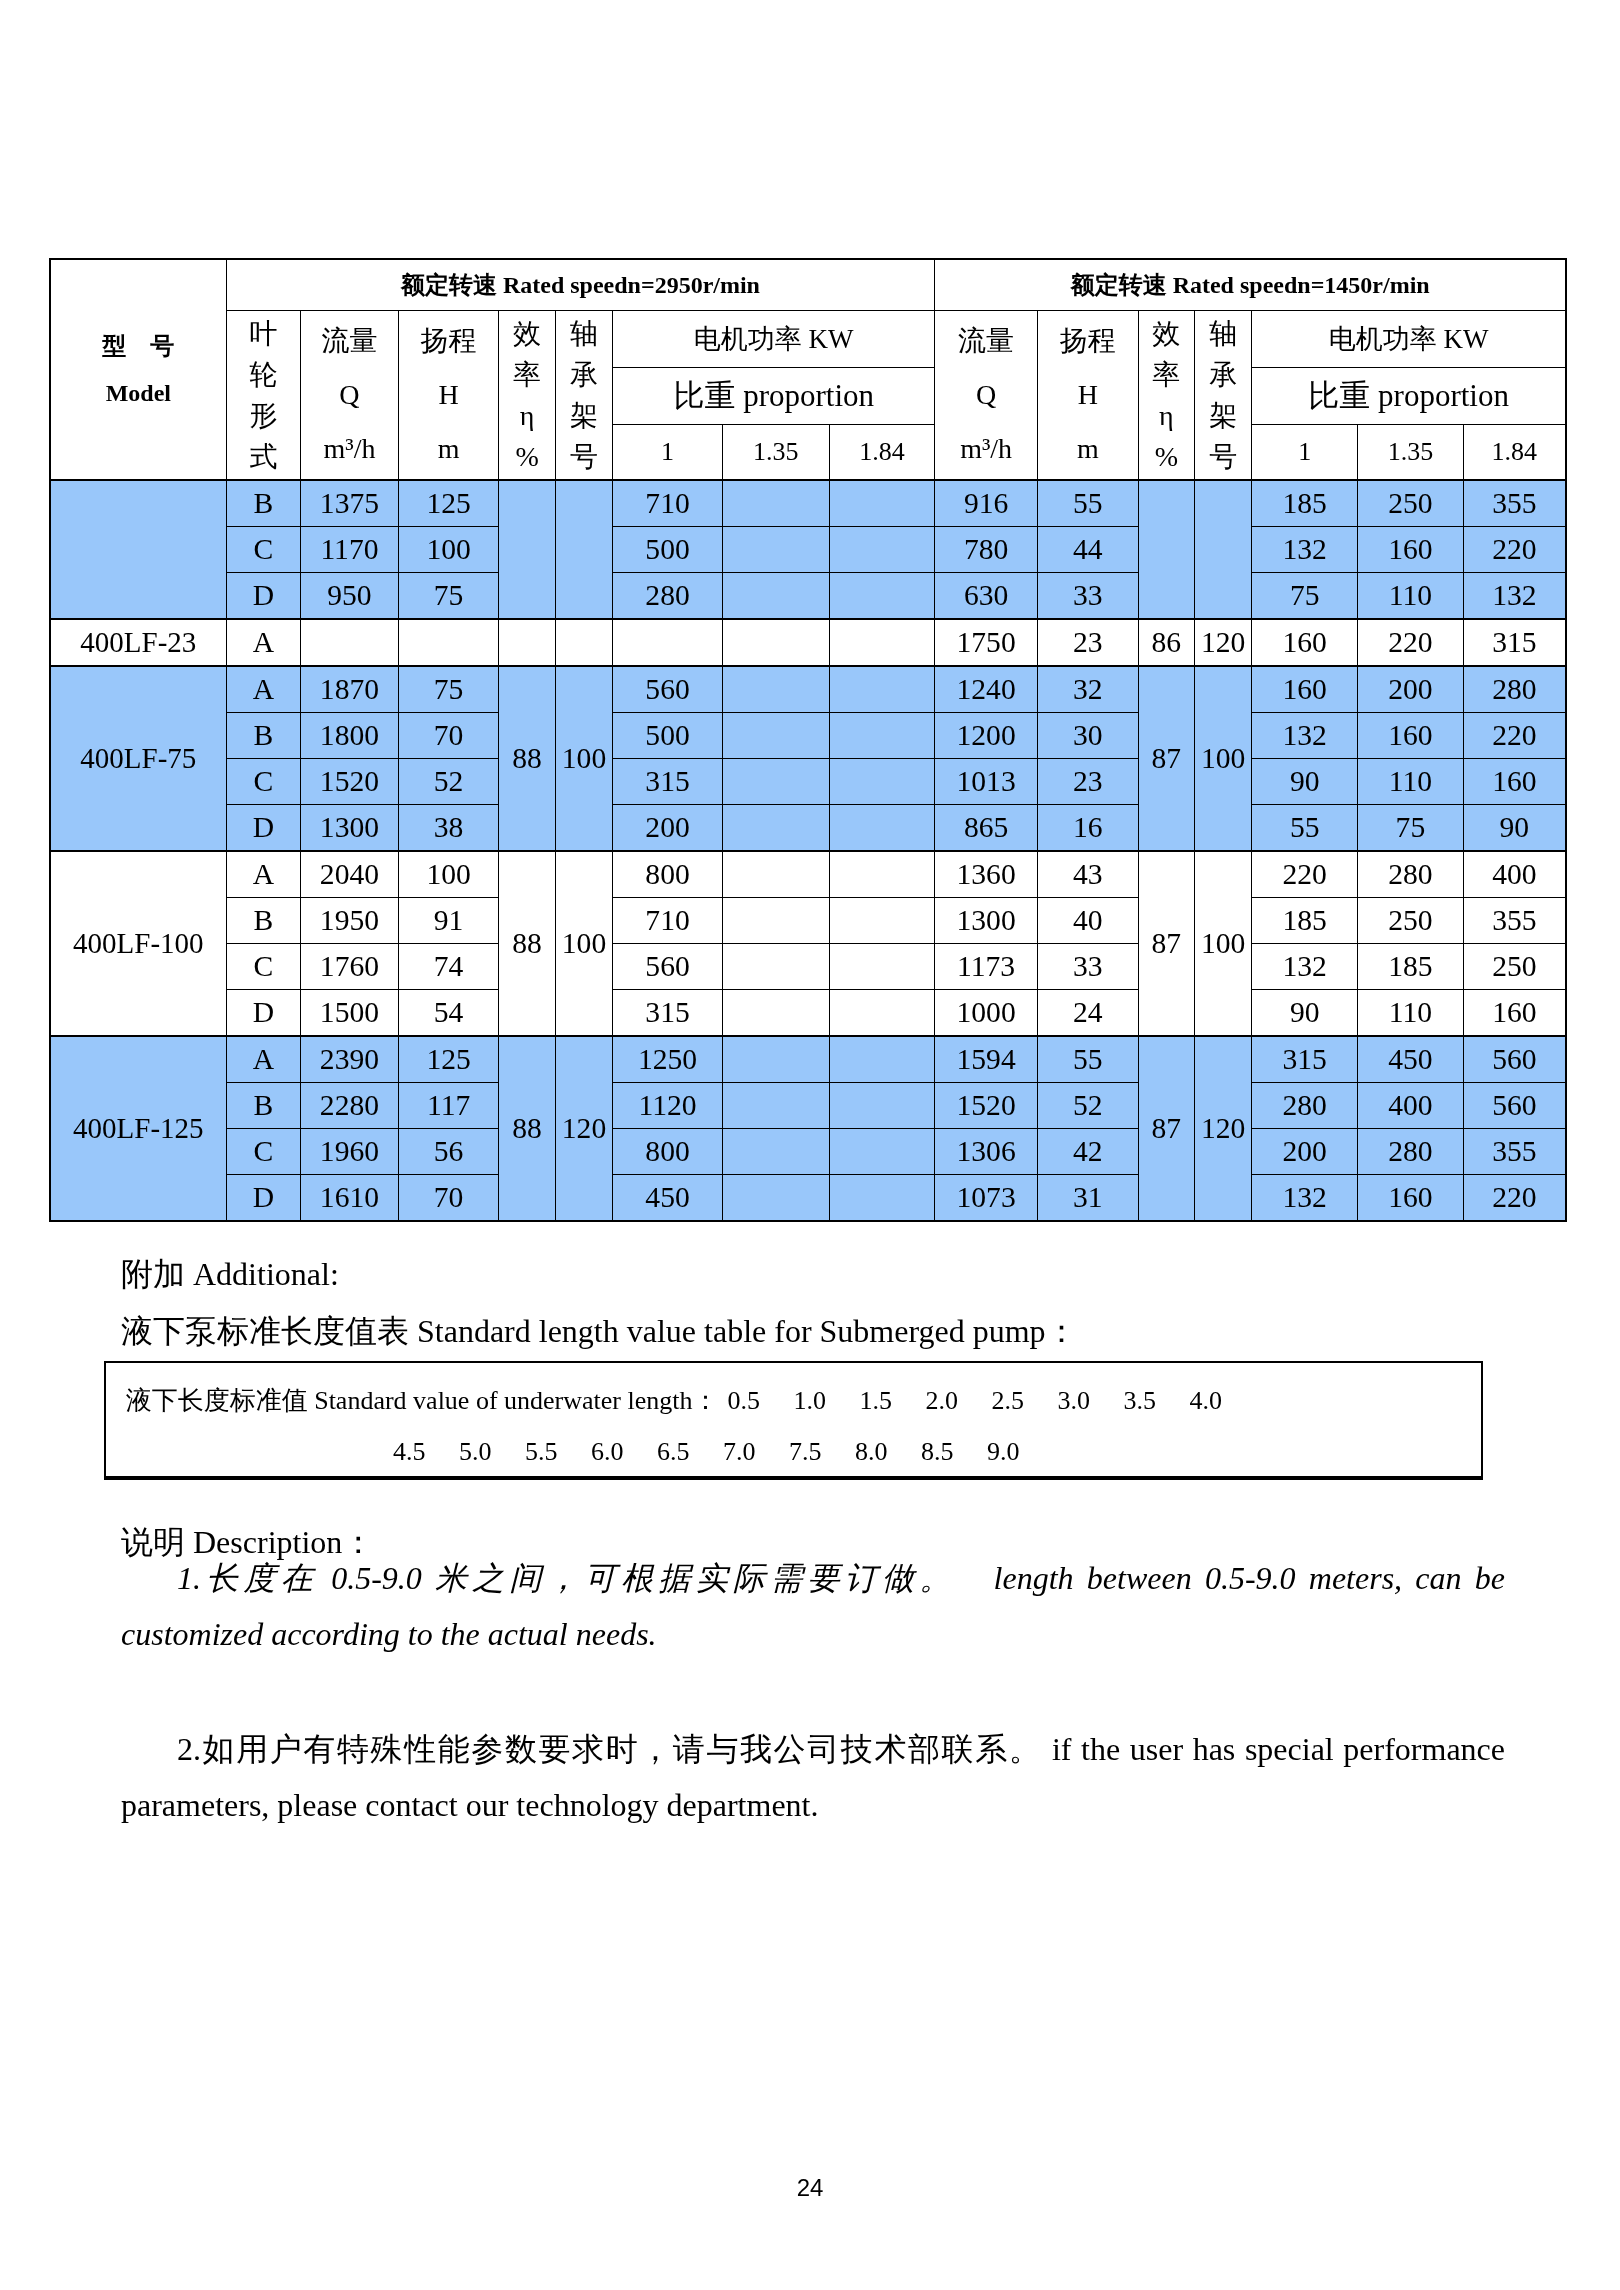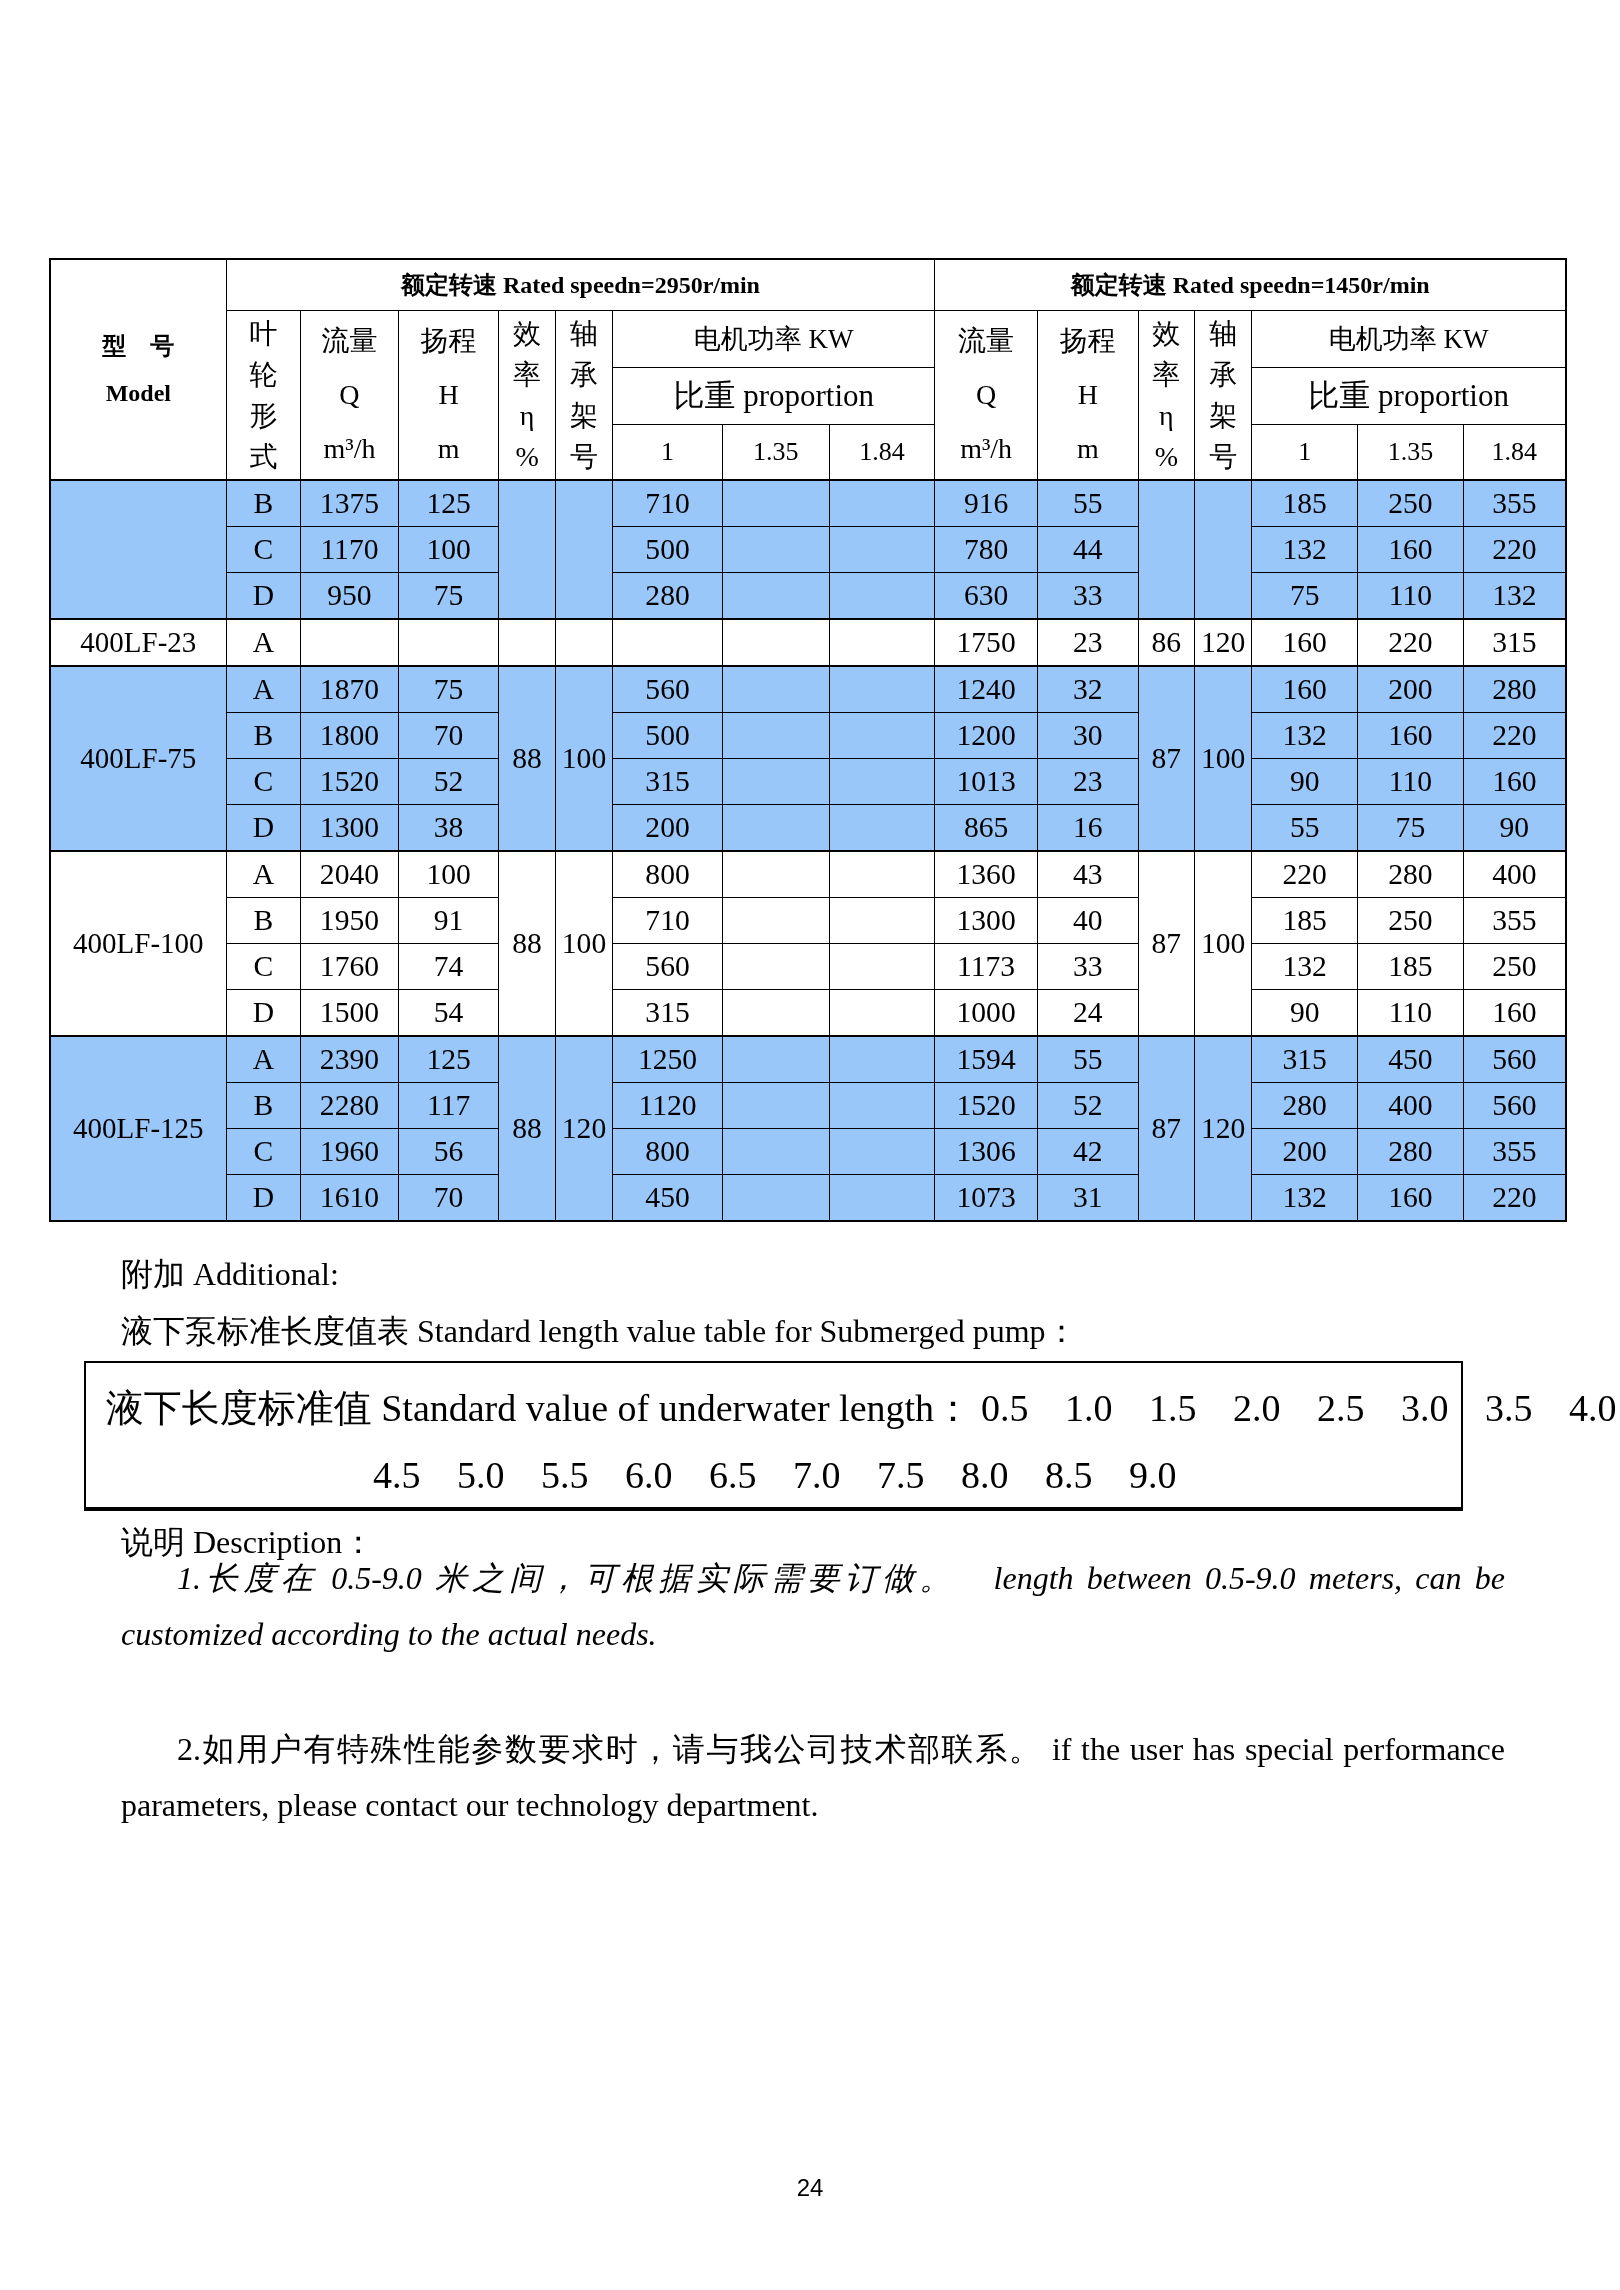--- a/index.html
+++ b/index.html
@@ -29,23 +29,23 @@
   tbody td { height:45px; font-size:29.6px; }
   tbody td.model-cell { font-size:29px; }
   tr.blue td { background:#99C7FA; }
   tr.group-start td { border-top:2.7px solid #000; }
   
   .abs { position:absolute; }
   .bodytext { font-size:32px; }
   .additional   { left:121px; top:1245px;margin-top:8px; }
   .length-title { left:121px; top:1310px; }
   .length-box {
-    left:84px; top:1361px; width:1379px; height:150px;
+    left:104px; top:1361px; width:1379px; height:119px;
     border:2.7px solid #000; border-bottom-width:4.5px; box-sizing:border-box;
-    font-size:38px;
+    font-size:26px;
   }
   .lb-line1 { padding:19.7px 0 0 19.7px; white-space:nowrap; }
   .lb-line1 .vals { word-spacing:27px; padding-left:9px; }
   .lb-line2 { padding:19.7px 0 0 287px; word-spacing:27px; }
   .description { left:121px; top:1521px; }
   .note-item { left:121px; top:0; width:1384px; line-height:56px; }
   .note1 { top:1550px;font-style:italic; }
   .note2 { top:1721px; }
   .note-line1 { text-indent:56px; text-align:justify; text-align-last:justify; }
   .note-line2 { text-align:left; }

